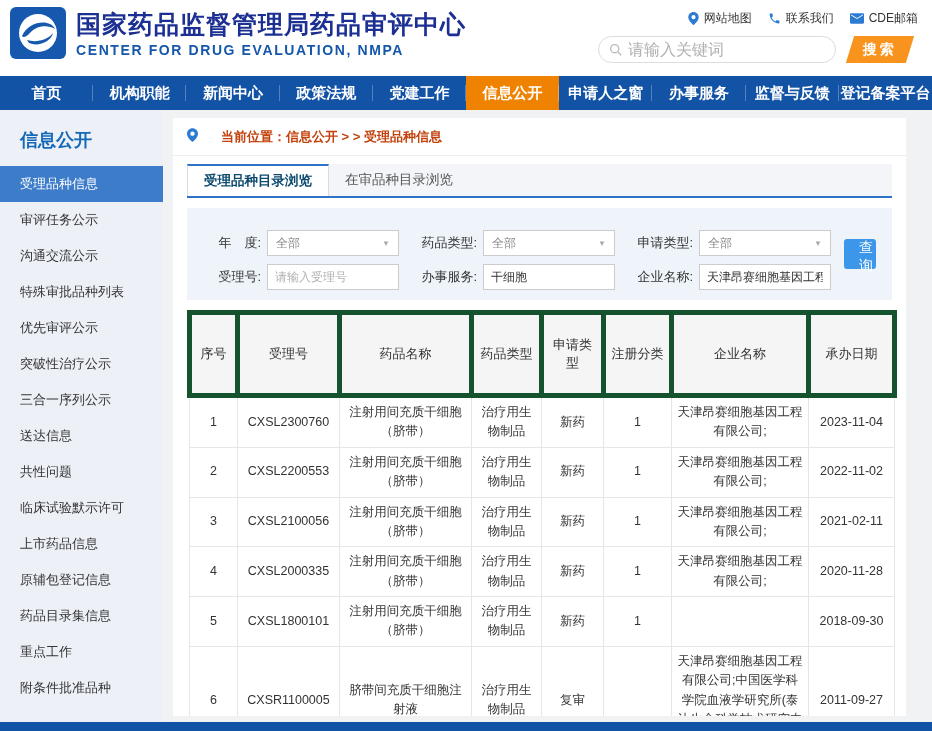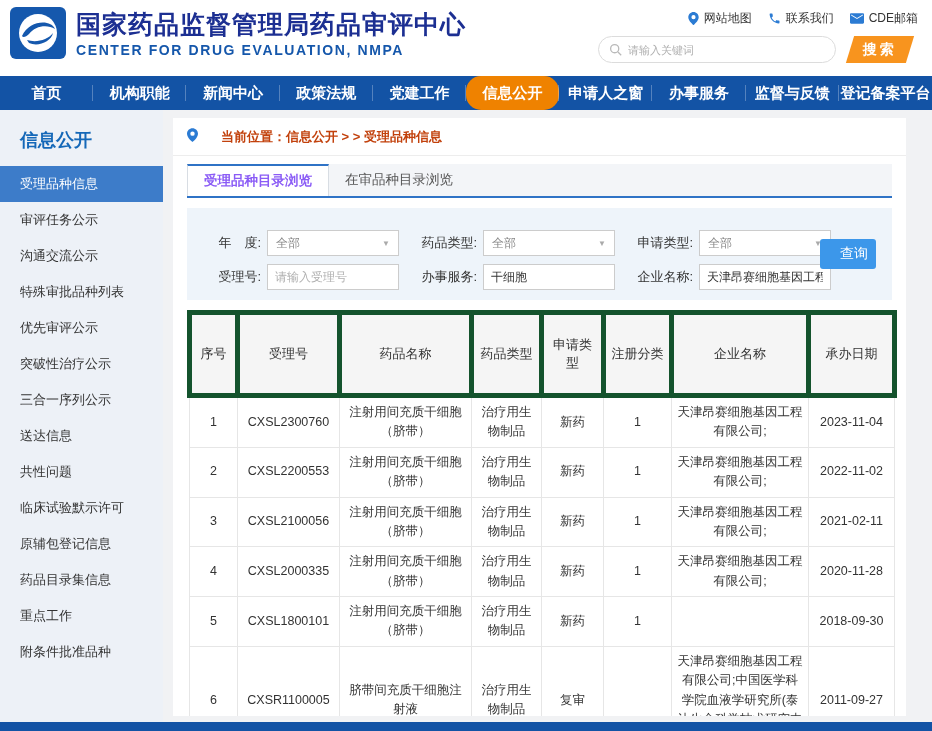--- a/index.html
+++ b/index.html
@@ -12,58 +12,58 @@
   .logo { width:56px; height:52px; flex:0 0 auto; }
   .brand { margin-left:10px; padding-top:2px; }
   .brand-title { font-size:25px; font-weight:bold; color:#1c2f92; letter-spacing:1px; line-height:1.25; }
   .brand-sub { font-size:14px; font-weight:bold; color:#1557ab; letter-spacing:1.6px; margin-top:2px; }
   .header-right { margin-left:auto; display:flex; flex-direction:column; align-items:flex-end; gap:9px; padding-top:3px; }
   .quick-links { display:flex; gap:16px; }
   .quick-link { display:flex; align-items:center; gap:5px; font-size:12px; color:#333; cursor:pointer; }
   .ql-icon { display:inline-flex; align-items:center; }
   .search-row { display:flex; align-items:center; }
   .search-box { width:238px; height:27px; border:1px solid #dcdcdc; border-radius:14px; background:#fff; display:flex; align-items:center; padding:0 10px; gap:6px; }
-  .search-box input { border:none; outline:none; flex:1; font-size:11px; color:#333; background:transparent; font-family:inherit; }
+  .search-box input { border:none; outline:none; flex:1; font-size:16px; color:#333; background:transparent; font-family:inherit; }
   .search-box input::placeholder { color:#b0b0b0; }
   .search-btn { margin-left:14px; margin-right:8px; width:60px; height:27px; background:#f8941e; border:none; transform:skewX(-17deg); cursor:pointer; display:flex; align-items:center; justify-content:center; }
   .search-btn span { transform:skewX(17deg); color:#fff; font-size:14px; font-weight:bold; letter-spacing:3px; }
 
   
   .main-nav { height:34px; background:#1353a5; display:flex; flex:0 0 auto; }
-  .nav-item { flex:1; display:flex; align-items:center; justify-content:center; color:#fff; font-size:15px; font-weight:bold; cursor:pointer; position:relative; white-space:nowrap;border-radius:15px; }
+  .nav-item { flex:1; display:flex; align-items:center; justify-content:center; color:#fff; font-size:15px; font-weight:bold; cursor:pointer; position:relative; white-space:nowrap; }
   .nav-item:not(:last-child)::after { content:""; position:absolute; right:0; top:9px; bottom:9px; width:1px; background:rgba(255,255,255,0.28); }
   .nav-item.active { background:#ef8200; }
 
   
   .content { flex:1; min-height:0; display:flex; }
   .sidebar { width:163px; background:#edf1f7; flex:0 0 auto; }
   .sidebar-title { font-size:18px; font-weight:bold; color:#1568b8; padding:18px 0 14px 20px; }
   .side-item { height:36px; line-height:36px; padding-left:20px; font-size:13px; color:#333; cursor:pointer; white-space:nowrap; }
   .side-item.active { background:#3d7cc9; color:#fff; }
 
   .main-area { flex:1; min-width:0; padding:8px 26px 6px 10px; }
   .card { background:#fff; height:100%; overflow:hidden; display:flex; flex-direction:column; }
 
   .breadcrumb { display:flex; align-items:flex-start; gap:23px; padding:10px 14px 9px; font-size:13px; font-weight:bold; color:#c2410c; border-bottom:1px solid #ededed; }
 
   .tab-bar { display:flex; align-items:flex-end; background:#f3f5f8; border-bottom:2px solid #2f73c6; margin:8px 14px 0; }
   .tab { padding:0 16px; height:32px; line-height:32px; font-size:13.5px; color:#555; cursor:pointer; white-space:nowrap; }
-  .tab.active { background:#fff; color:#8b5cf6; font-weight:bold; border:1px solid #d8dde3; border-bottom:none; border-top:2px solid #2f73c6; line-height:29px; }
+  .tab.active { background:#fff; color:#0c4a6e; font-weight:bold; border:1px solid #d8dde3; border-bottom:none; border-top:2px solid #2f73c6; line-height:29px; }
 
   .filters { background:#eef4fa; margin:10px 14px 0; padding:10px 76px 10px 10px; position:relative; }
   .filter-row { display:flex; align-items:center;margin-top:12px; }
   .filter-row + .filter-row { margin-top:8px; }
   .f-group { display:flex; align-items:center; margin-right:14px; }
   .f-label { width:64px; text-align:right; font-size:13px; color:#333; margin-right:6px; white-space:nowrap; }
   .f-select, .f-input { width:132px; height:26px; border:1px solid #ccc; background:#fff; font-size:12px; }
   .f-select { display:flex; align-items:center; justify-content:space-between; padding:0 8px; color:#888; cursor:pointer; }
   .caret { color:#aaa; font-size:8px; }
   .f-input { padding:0 7px; color:#333; outline:none; font-family:inherit; }
   .f-input::placeholder { color:#b0b0b0; }
-  .query-btn { position:absolute; right:16px; top:50%; transform:translateY(-50%); width:56px; height:30px; background:#3c97ea; color:#fff; border:none; border-radius:3px; font-size:14px; cursor:pointer; font-family:inherit;padding-left:12px; }
+  .query-btn { position:absolute; right:16px; top:50%; transform:translateY(-50%); width:32px; height:30px; background:#3c97ea; color:#fff; border:none; border-radius:3px; font-size:14px; cursor:pointer; font-family:inherit;padding-left:12px; }
 
   .table-wrap { margin:10px 14px 0; }
   table { width:100%; border-collapse:collapse; table-layout:fixed; }
   th { background:#f5f5f5; border:5px solid #14532d; font-size:13px; color:#333; font-weight:normal; padding:21px 4px; }
   td { border:1px solid #e6e6e6; font-size:12.5px; color:#333; text-align:center; padding:5px 4px; line-height:1.55; word-break:break-all; }
 
   .site-footer { height:9px; background:#1353a5; flex:0 0 auto; }
 </style>
 </head>
 <body>
@@ -147,20 +147,21 @@
           <div class="side-item active">受理品种信息</div>
           <div class="side-item">审评任务公示</div>
           <div class="side-item">沟通交流公示</div>
           <div class="side-item">特殊审批品种列表</div>
           <div class="side-item">优先审评公示</div>
           <div class="side-item">突破性治疗公示</div>
           <div class="side-item">三合一序列公示</div>
           <div class="side-item">送达信息</div>
           <div class="side-item">共性问题</div>
           <div class="side-item">临床试验默示许可</div>
+          <div class="side-item">上市药品信息</div>
           <div class="side-item">原辅包登记信息</div>
           <div class="side-item">药品目录集信息</div>
           <div class="side-item">重点工作</div>
           <div class="side-item">附条件批准品种</div>
         </div>
     </aside>
 
     <div class="main-area">
       <div class="card">
 

